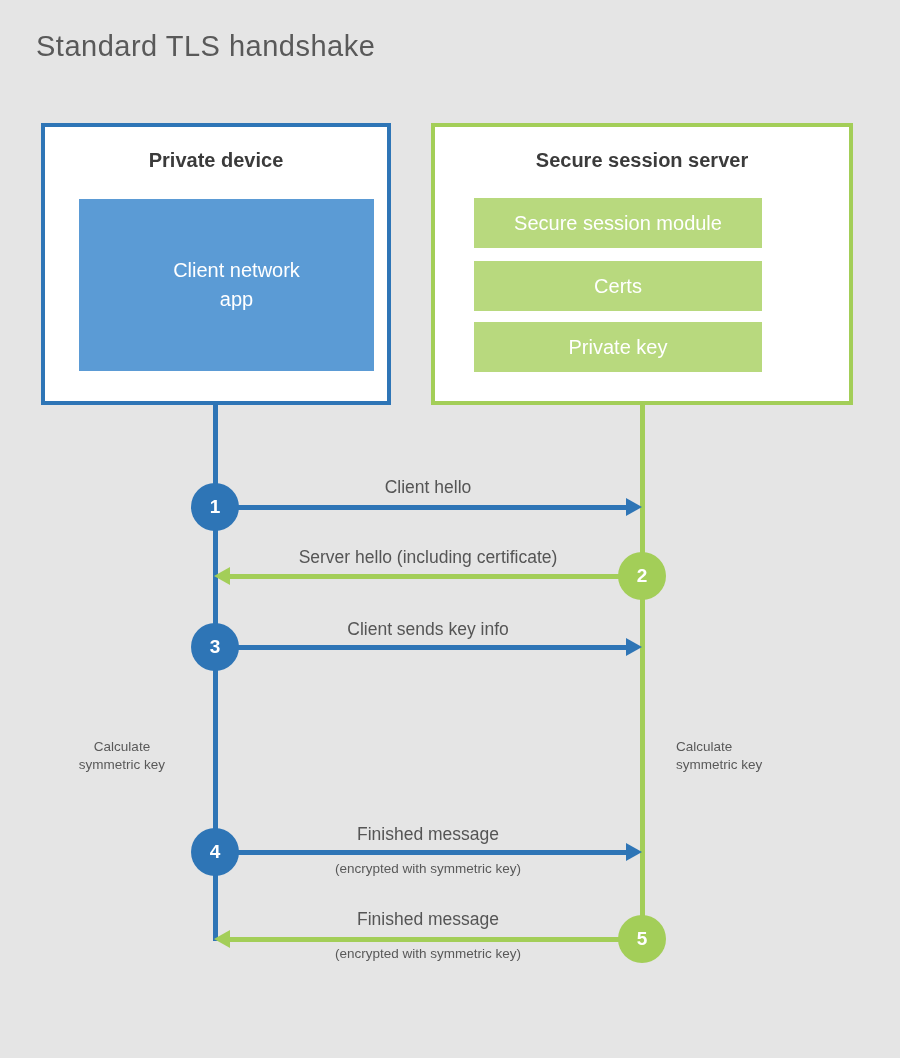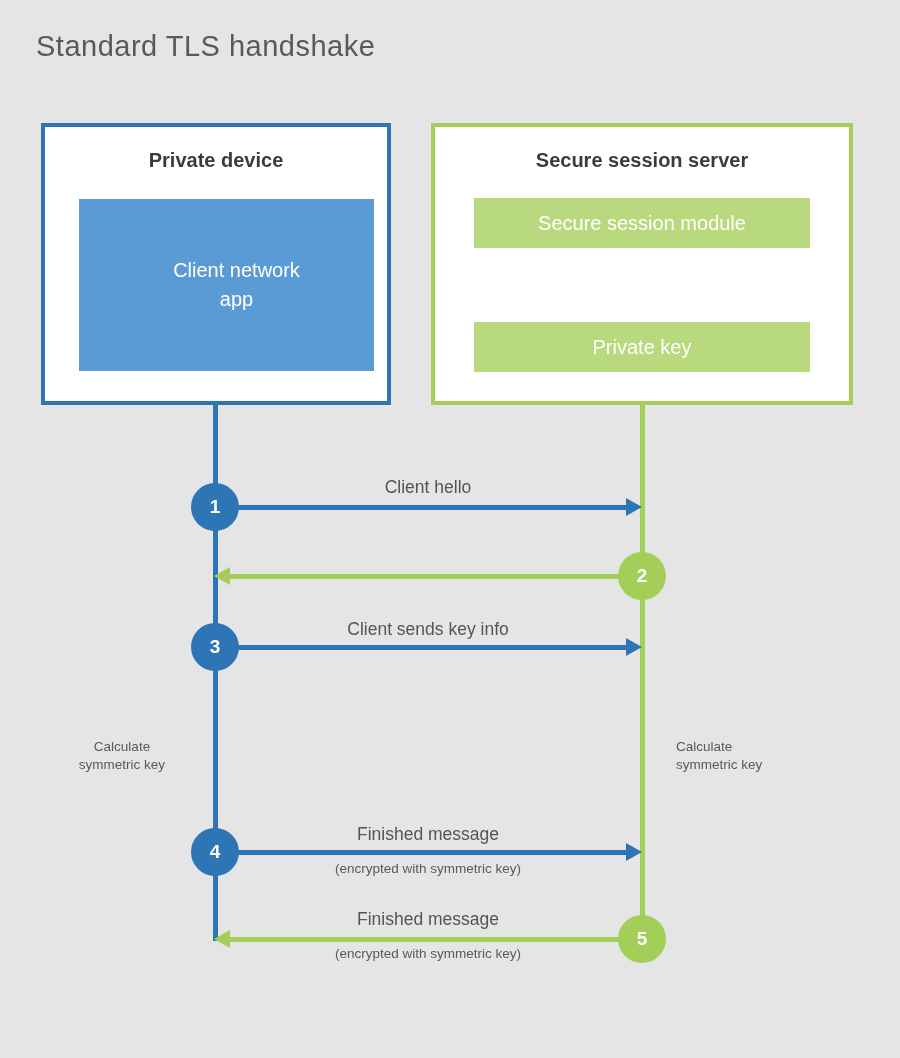--- a/index.html
+++ b/index.html
@@ -24,21 +24,21 @@
     text-align:center;font-size:20px;font-weight:bold;color:#3b3b3b;
   }
   .client-app{
     position:absolute;left:34px;top:72px;width:275px;height:172px;
     background:#5b9bd5;color:#ffffff;
     display:flex;align-items:center;justify-content:center;
     font-size:20px;line-height:1.45;text-align:center;padding-left:20px;
   }
   .client-app span{white-space:pre-line;}
   .bar{
-    position:absolute;left:39px;width:336px;height:50px;
+    position:absolute;left:39px;width:288px;height:50px;
     background:#b8d97e;color:#ffffff;
     font-size:20px;line-height:50px;text-align:center;
   }
   .bar.b1{top:71px;}
   .bar.b2{top:134px;}
   .bar.b3{top:195px;}
   
   .lifeline{position:absolute;width:5px;}
   .lifeline.blue{left:213px;top:405px;height:536px;background:#2e75b6;}
   .lifeline.green{left:640px;top:405px;height:534px;background:#a3ce58;}
@@ -113,20 +113,21 @@
     <div class="box-title">Private device</div>
     <div class="client-app">
       <span>Client network
 app</span>
     </div>
   </div>
 
   <div class="box server">
     <div class="box-title">Secure session server</div>
     <div class="bar b1">Secure session module</div>
+    <div class="bar b2">Certs</div>
     <div class="bar b3">Private key</div>
   </div>
 
   <div class="lifeline blue"></div>
   <div class="lifeline green"></div>
 
   <div class="arrow blue a1">
     <div class="shaft"></div>
     <div class="head"></div>
   </div>
@@ -157,20 +158,21 @@
     <span>3</span>
   </div>
   <div class="step-circle blue c4">
     <span>4</span>
   </div>
   <div class="step-circle green c5">
     <span>5</span>
   </div>
 
   <div class="msg m1">Client hello</div>
+  <div class="msg m2">Server hello (including certificate)</div>
   <div class="msg m3">Client sends key info</div>
   <div class="msg m4">Finished message</div>
   <div class="sub s4">(encrypted with symmetric key)</div>
   <div class="msg m5">Finished message</div>
   <div class="sub s5">(encrypted with symmetric key)</div>
 
   <div class="note calc-left">Calculate
 symmetric key</div>
   <div class="note calc-right">Calculate
 symmetric key</div>

